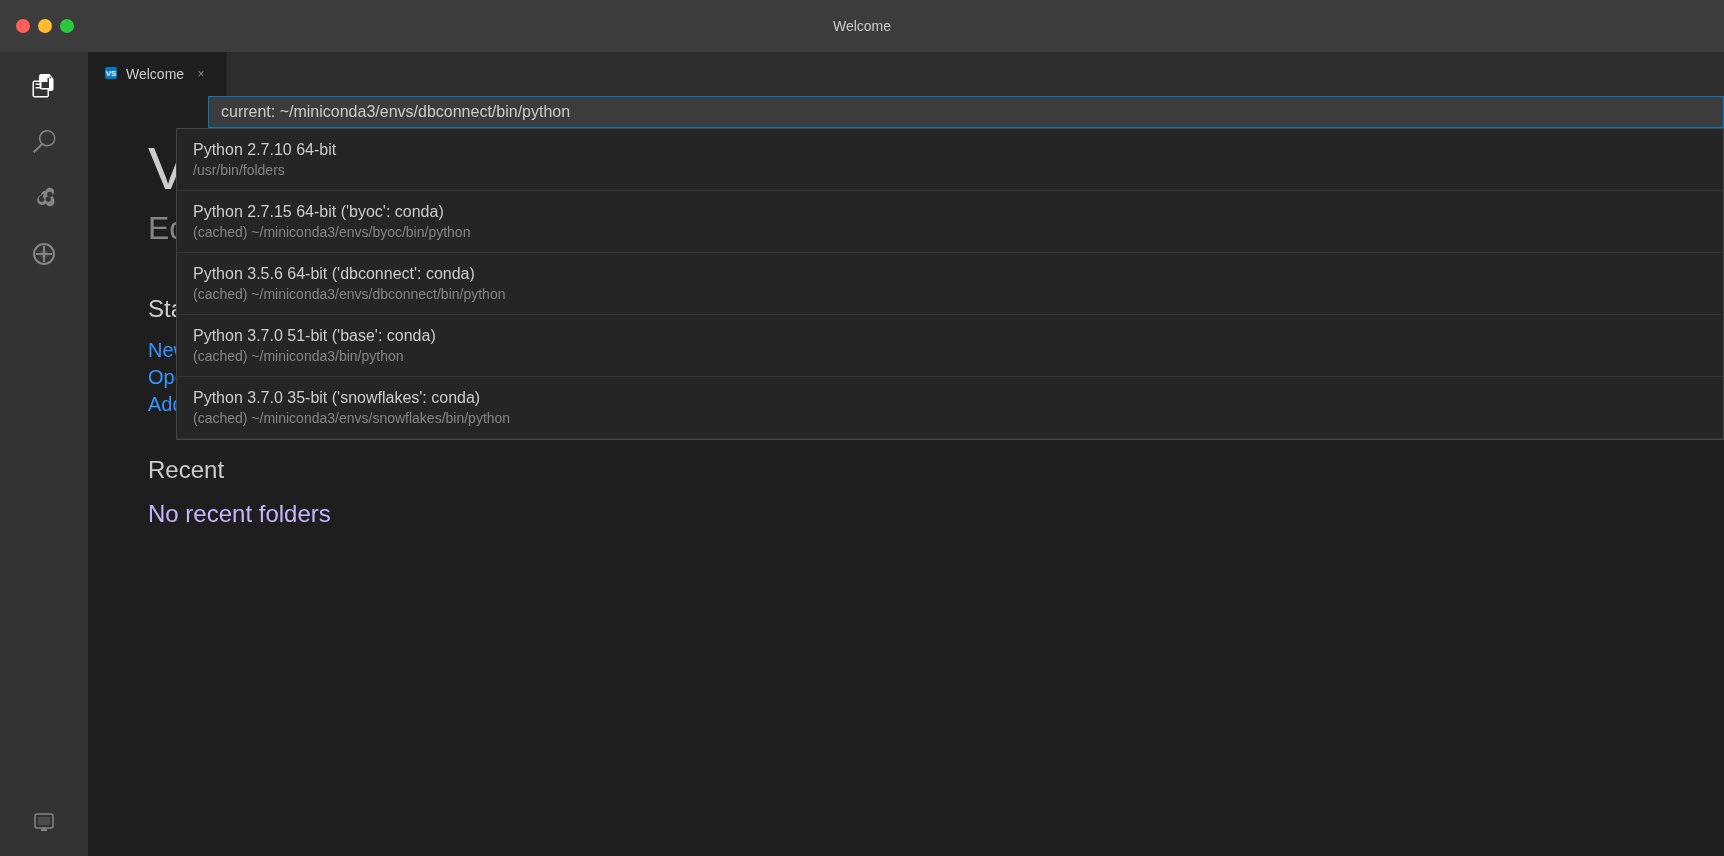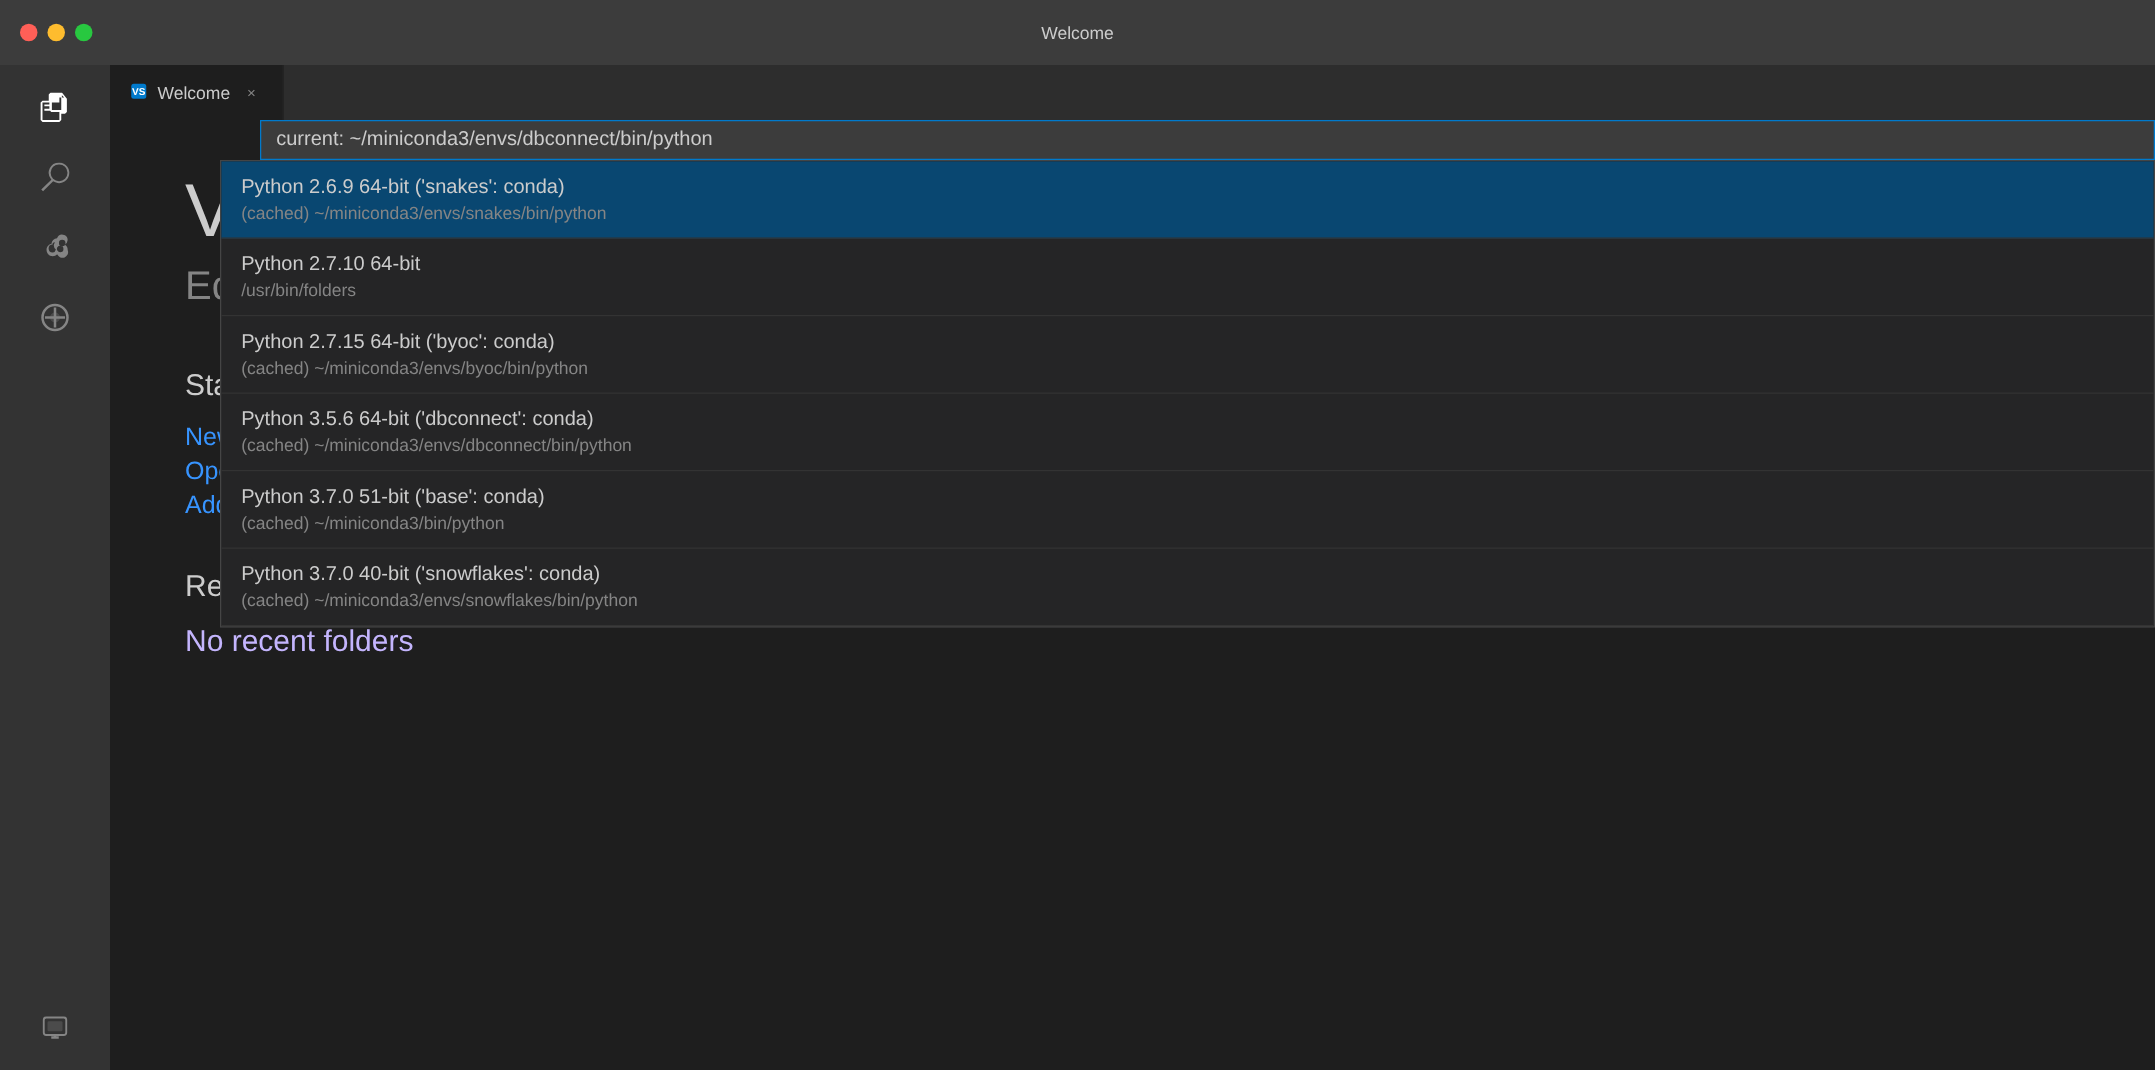--- a/index.html
+++ b/index.html
@@ -339,41 +339,37 @@
       <div class="right-section-desc">Install the settings and keyboard shortcuts o</div>
       <div class="right-section-title">Color theme</div>
     </div>
 
     <div class="dropdown-overlay">
       <div class="dropdown-input-container">
         <input class="dropdown-input" type="text" value="current: ~/miniconda3/envs/dbconnect/bin/python" style="">
       </div>
       <div class="dropdown-list">
 
-      <div class="dropdown-item selected">
-            <div class="dropdown-item-title">Python 2.6.9 64-bit ('snakes': conda)</div>
-            <div class="dropdown-item-path">(cached) ~/miniconda3/envs/snakes/bin/python</div>
-          </div>
           <div class="dropdown-item">
             <div class="dropdown-item-title">Python 2.7.10 64-bit</div>
             <div class="dropdown-item-path">/usr/bin/folders</div>
           </div>
           <div class="dropdown-item">
             <div class="dropdown-item-title">Python 2.7.15 64-bit ('byoc': conda)</div>
             <div class="dropdown-item-path">(cached) ~/miniconda3/envs/byoc/bin/python</div>
           </div>
           <div class="dropdown-item">
             <div class="dropdown-item-title">Python 3.5.6 64-bit ('dbconnect': conda)</div>
             <div class="dropdown-item-path">(cached) ~/miniconda3/envs/dbconnect/bin/python</div>
           </div>
           <div class="dropdown-item">
             <div class="dropdown-item-title">Python 3.7.0 51-bit ('base': conda)</div>
             <div class="dropdown-item-path">(cached) ~/miniconda3/bin/python</div>
           </div>
           <div class="dropdown-item">
-            <div class="dropdown-item-title">Python 3.7.0 40-bit ('snowflakes': conda)</div>
+            <div class="dropdown-item-title">Python 3.7.0 35-bit ('snowflakes': conda)</div>
             <div class="dropdown-item-path">(cached) ~/miniconda3/envs/snowflakes/bin/python</div>
           </div>
         </div>
     </div>
 
   </div>
 </div>
 
 </body></html>

